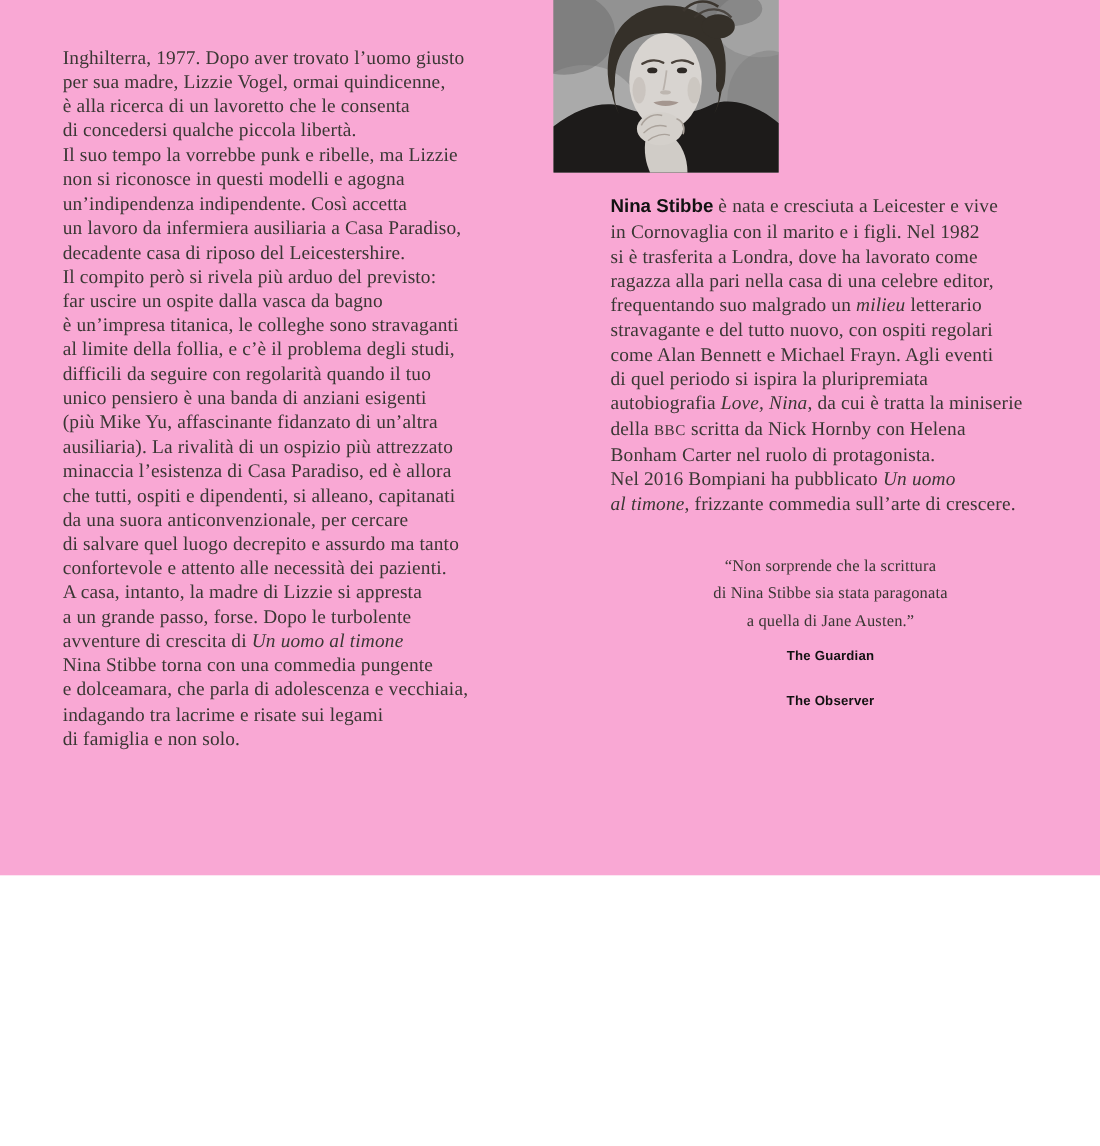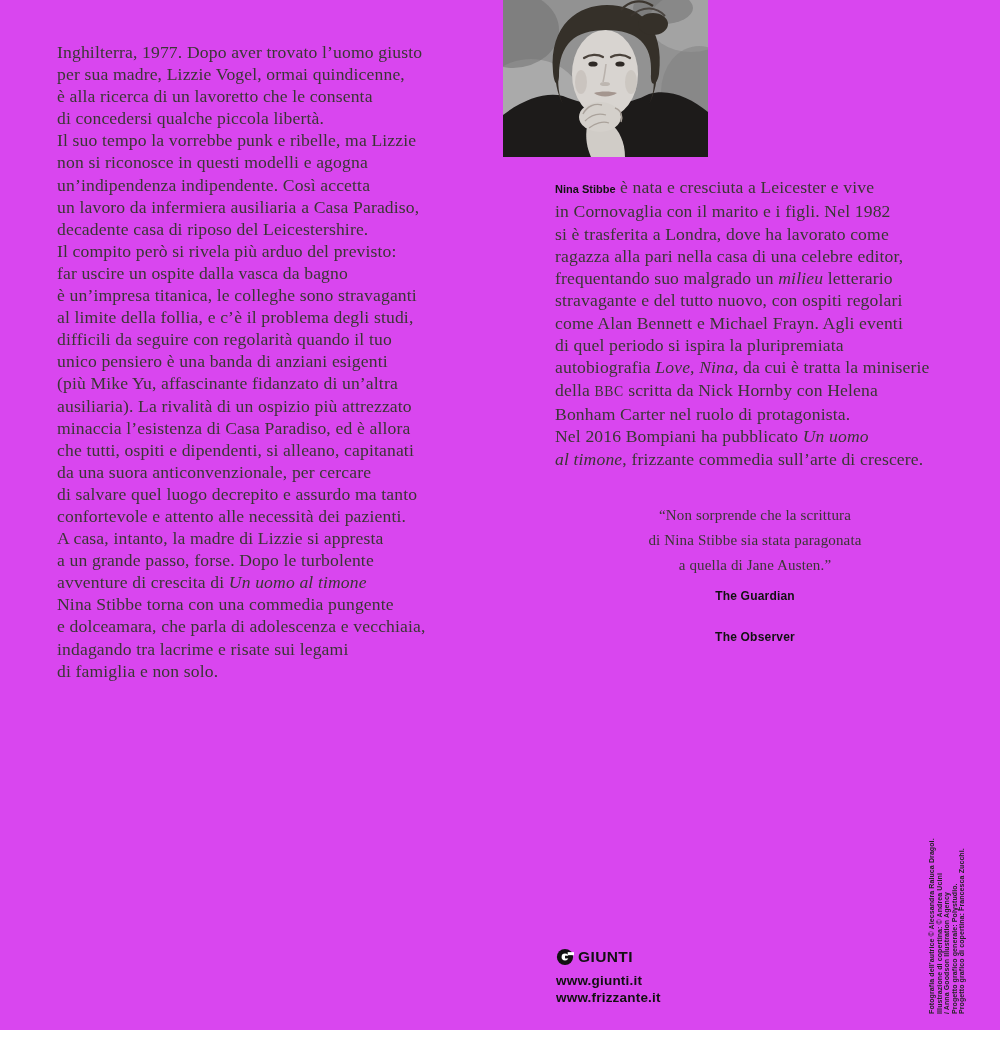--- a/index.html
+++ b/index.html
@@ -1,20 +1,20 @@
 <!DOCTYPE html>
 <html><head>
 <meta charset="utf-8">
 <style>
   html, body { margin: 0; padding: 0; background: #ffffff; }
   .page {
     position: relative;
     width: 1000px;
-    height: 1030px;
-    background: #d946ef;
+    height: 796px;
+    background: #f9a8d4;
     font-family: "Liberation Serif", serif;
     color: #3a3734;
     overflow: hidden;
   }
   em { font-style: italic; }
   .sc { font-size: 0.78em; letter-spacing: 0.04em; }
 
   
   .synopsis {
     position: absolute;
@@ -38,21 +38,21 @@
     position: absolute;
     left: 555px; top: 176px;
     width: 415px;
     font-size: 17.6px;
     line-height: 22.3px;
     letter-spacing: 0.15px;
   }
   .bio strong {
     font-family: "Liberation Sans", sans-serif;
     font-weight: bold;
-    font-size: 11px;
+    font-size: 17px;
     color: #121212;
     letter-spacing: 0;
   }
 
   
   .quotes {
     position: absolute;
     left: 545px; top: 503px;
     width: 420px;
     text-align: center;

